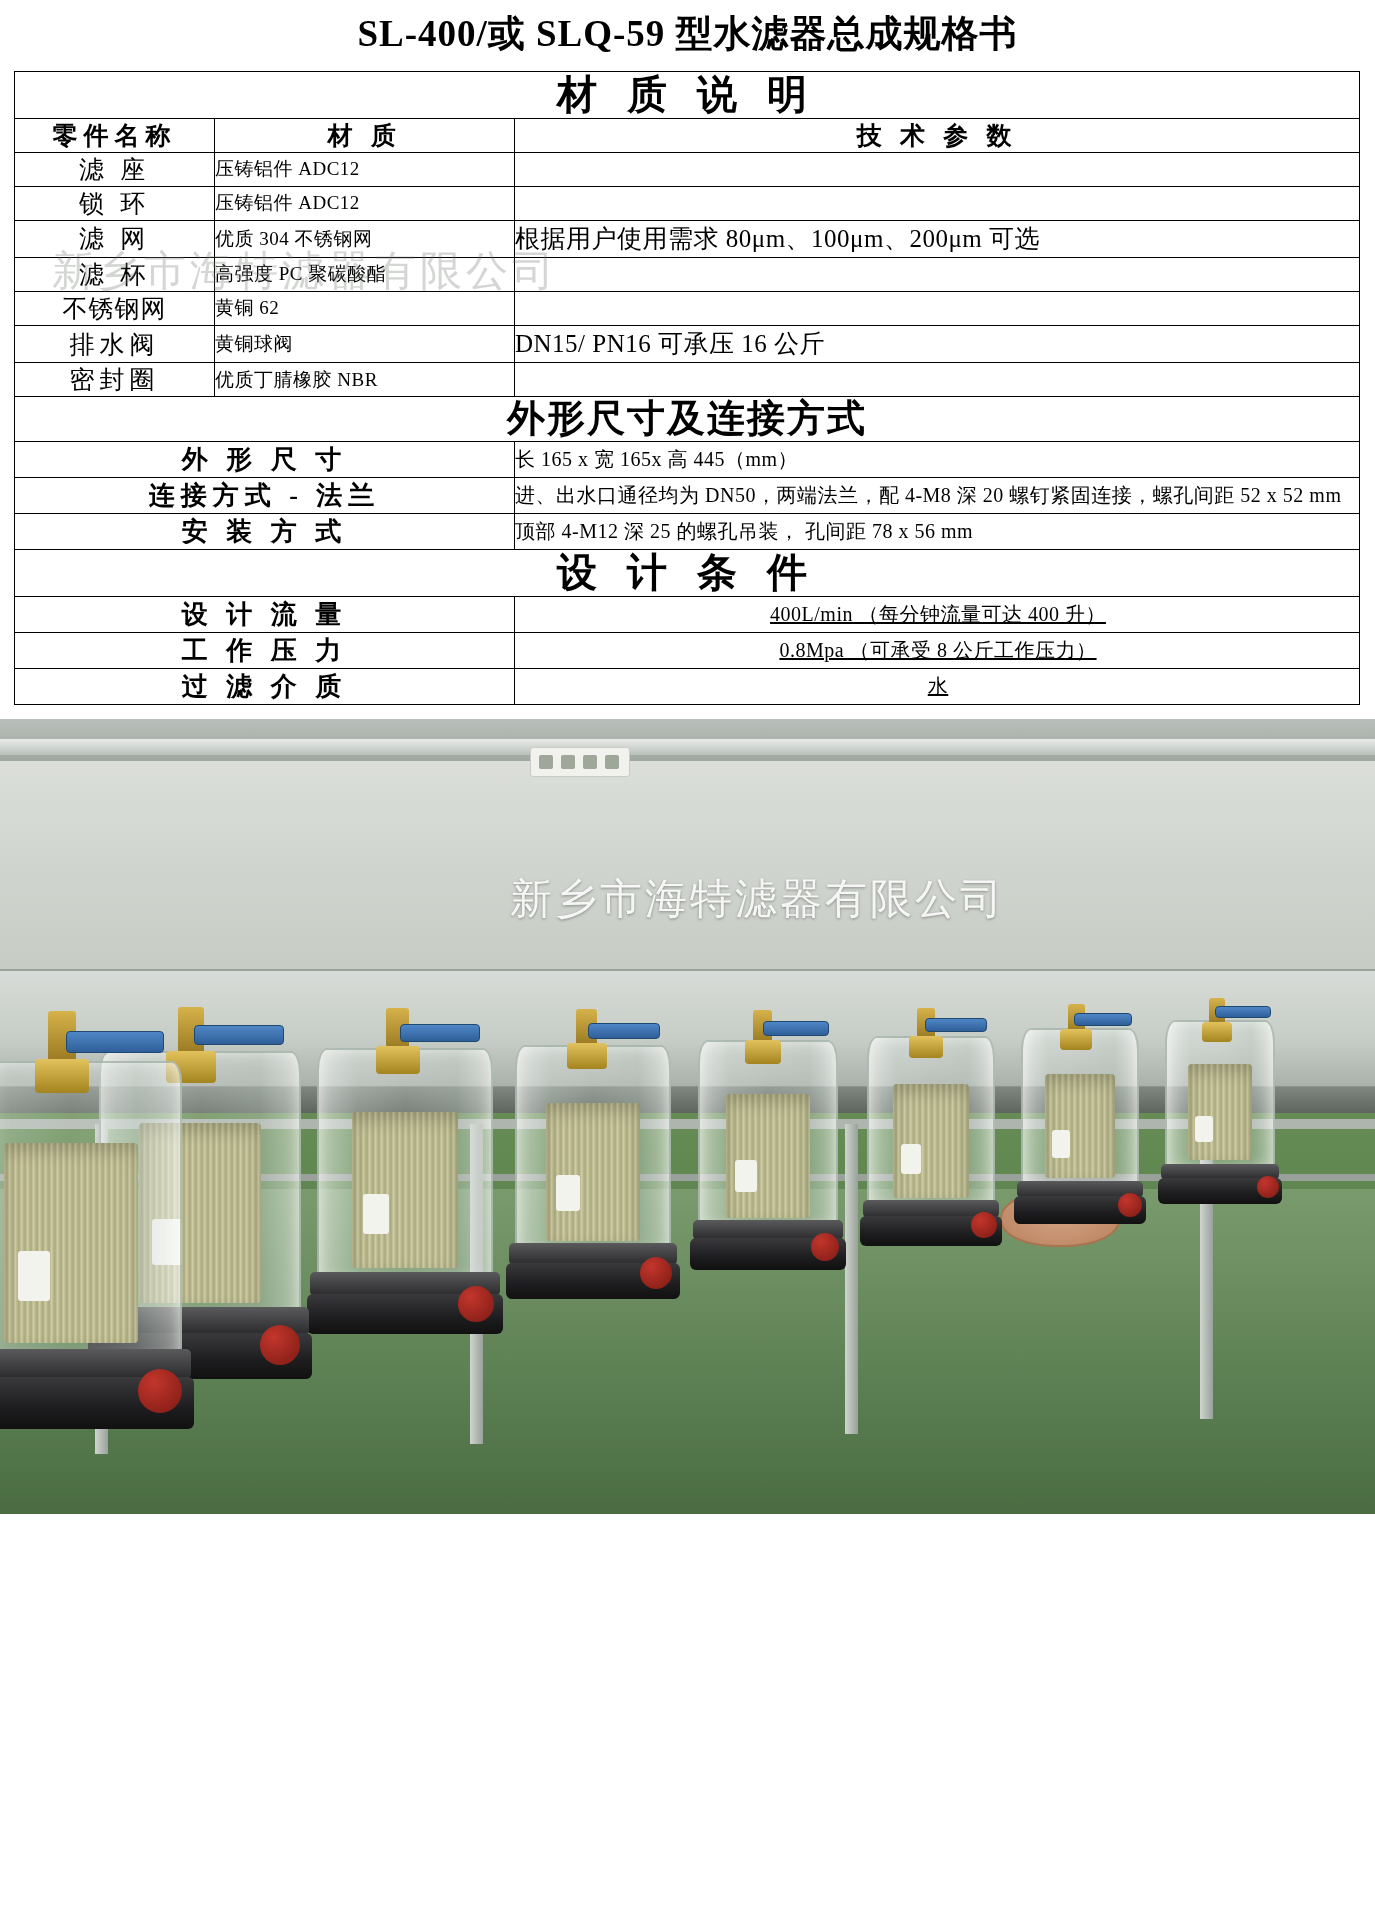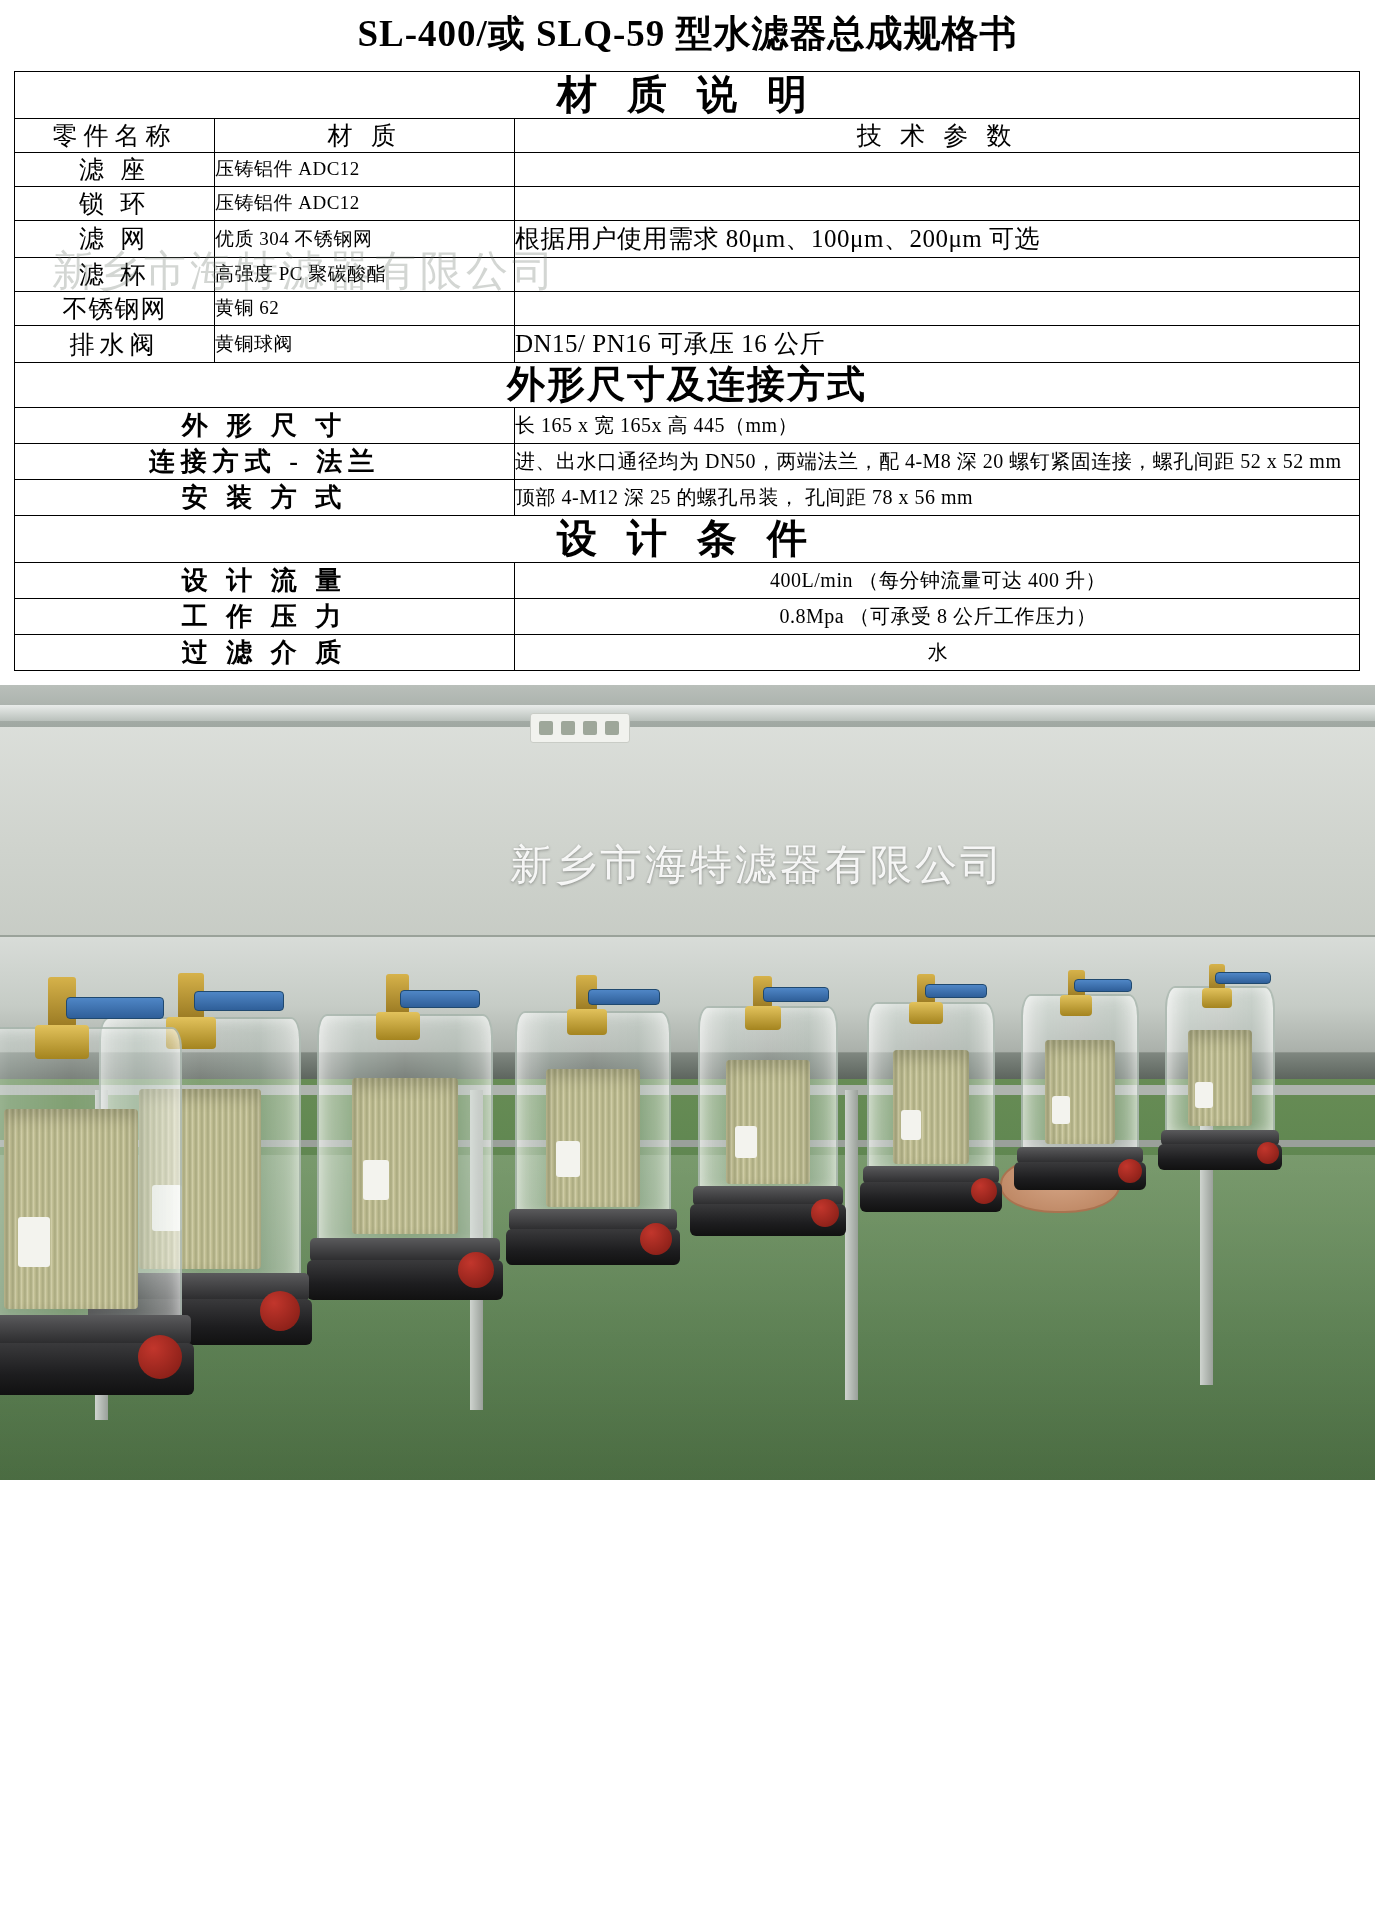--- a/index.html
+++ b/index.html
@@ -43,21 +43,21 @@
     padding: 10px 0 12px 0;
     line-height: 1.15;
   }
   .section-head.tight {
     letter-spacing: 2px;
     font-size: 38px;
   }
   .col-head {
     text-align: center;
     font-size: 25px;
-    font-weight: normal;
+    font-weight: bold;
     letter-spacing: 6px;
     padding: 13px 0 14px 0;
   }
   td.cell-name {
     text-align: center;
     font-size: 25px;
     letter-spacing: 5px;
     padding: 12px 4px 13px 4px;
   }
   td.cell-name.nospace { letter-spacing: 1px; }
@@ -81,20 +81,21 @@
   }
   td.cell-val {
     font-size: 20px;
     padding: 13px 12px 14px 14px;
     letter-spacing: 0.5px;
     line-height: 1.5;
   }
   td.cell-val.center {
     text-align: center;
     padding-left: 2px;
+    text-decoration: underline;
   }
   .watermark-top {
     position: absolute;
     top: 243px;
     left: 52px;
     font-size: 42px;
     letter-spacing: 4px;
     color: rgba(110, 120, 110, 0.30);
     font-weight: normal;
     pointer-events: none;
@@ -289,20 +290,25 @@
       </tr>
       <tr>
         <td class="cell-name nospace">不锈钢网</td>
         <td class="cell-mat">黄铜 62</td>
         <td class="cell-param"></td>
       </tr>
       <tr>
         <td class="cell-name">排水阀</td>
         <td class="cell-mat">黄铜球阀</td>
         <td class="cell-param">DN15/ PN16    可承压 16 公斤</td>
+      </tr>
+      <tr>
+        <td class="cell-name">密封圈</td>
+        <td class="cell-mat">优质丁腈橡胶 NBR</td>
+        <td class="cell-param"></td>
       </tr>
 
       <tr>
         <td colspan="3" class="section-head tight">外形尺寸及连接方式</td>
       </tr>
       <tr>
         <td colspan="2" class="cell-label-b">外 形 尺 寸</td>
         <td class="cell-val">长 165 x 宽 165x  高 445（mm）</td>
       </tr>
       <tr>

